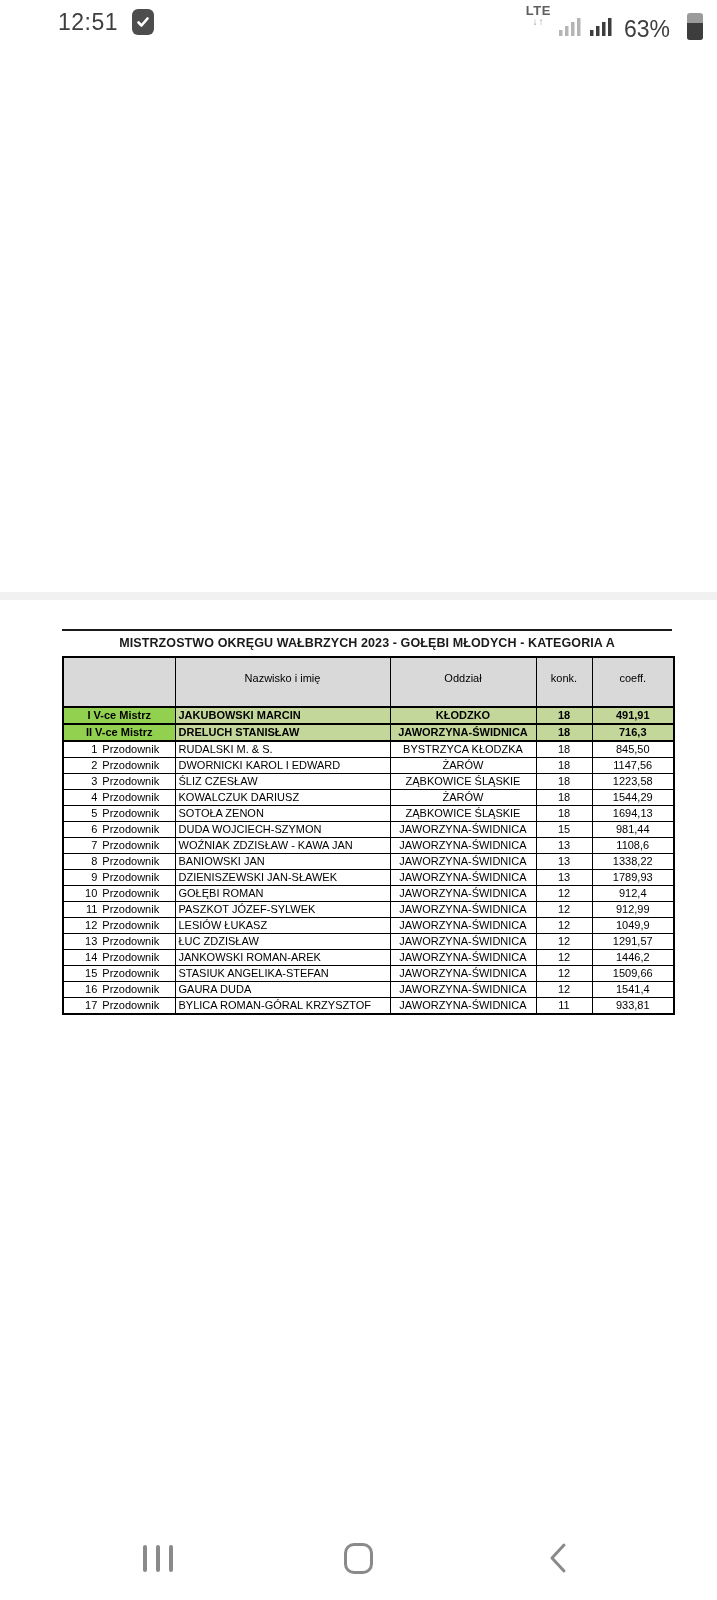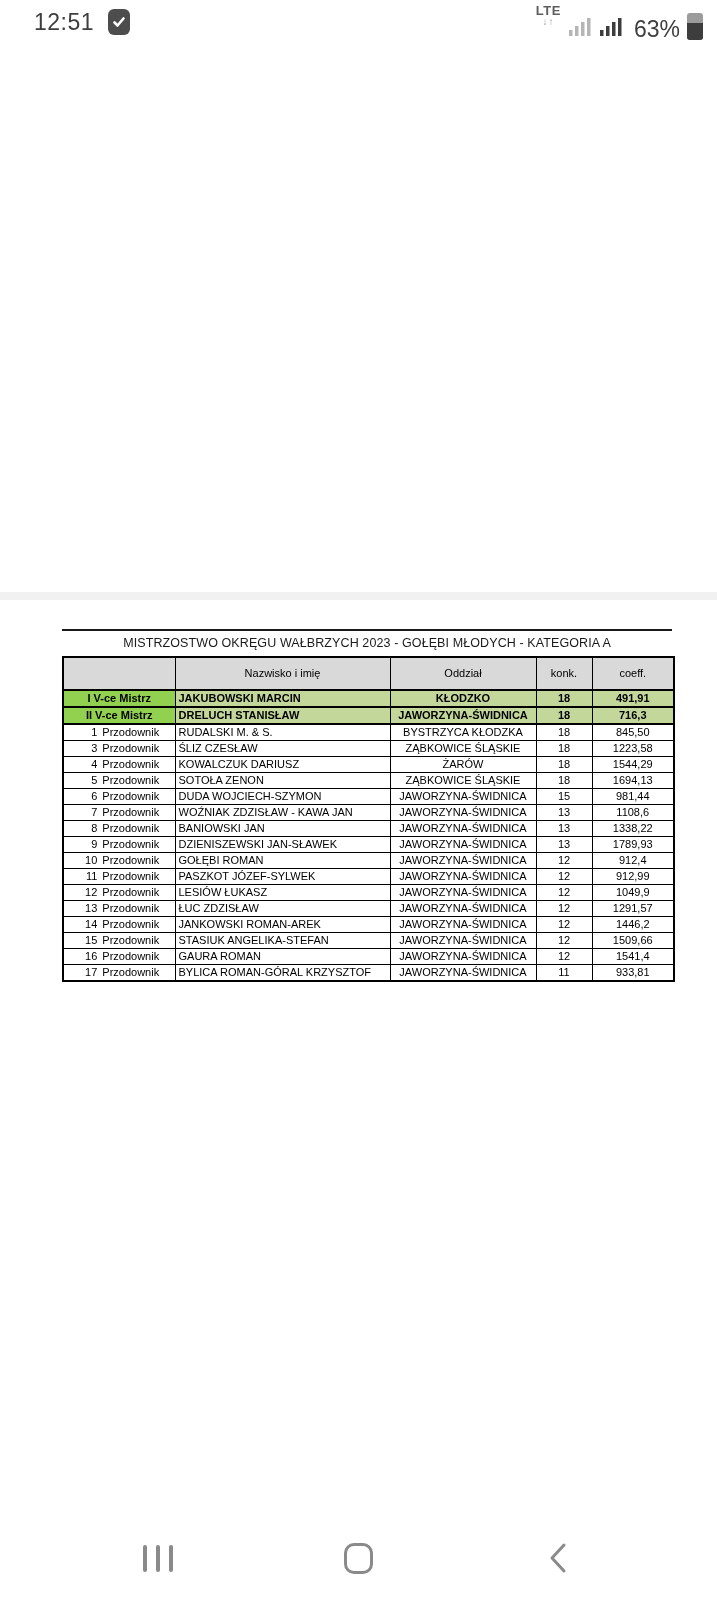--- a/index.html
+++ b/index.html
@@ -20,59 +20,59 @@
     font-family:"Liberation Sans", sans-serif;
     overflow:hidden;
   }
 
   
   .status-bar{
     position:absolute;top:0;left:0;width:100%;height:44px;
     display:flex;align-items:center;justify-content:space-between;
     padding:0 14px 0 34px;
   }
-  .sb-left{display:flex;align-items:center;gap:14px;}
+  .sb-left{display:flex;align-items:center;gap:14px;margin-left:24px;}
   .sb-time{font-size:23px;color:var(--status-ink);letter-spacing:.5px;}
   .check-badge{
     width:22px;height:26px;border-radius:6px;background:#4d4d4d;
     display:flex;align-items:center;justify-content:center;
   }
   .sb-right{display:flex;align-items:flex-end;gap:7px;}
   .lte-wrap{display:flex;flex-direction:column;align-items:center;line-height:1;margin-bottom:14px;}
   .lte-txt{font-size:13px;font-weight:bold;color:#5e5e5e;letter-spacing:.5px;}
   .lte-arrows{font-size:10px;color:#9a9a9a;letter-spacing:1px;}
-  .sb-pct{font-size:23px;color:var(--status-ink);margin:0 0 0 4px;line-height:1;}
+  .sb-pct{font-size:23px;color:var(--status-ink);margin:0 10px 0 4px;line-height:1;}
   .battery{
     position:relative;width:16px;height:27px;border-radius:3px;
     background:#9b9b9b;overflow:hidden;margin-bottom:1px;
   }
   .battery::before{content:"";position:absolute;top:-3px;left:4px;width:8px;height:3px;background:#9b9b9b;border-radius:1px;}
   .battery-fill{position:absolute;bottom:0;left:0;width:100%;background:#3d3d3d;}
 
   
   .page-band{position:absolute;top:592px;left:0;width:100%;height:8px;background:var(--band-gray);}
 
   
   .doc{position:absolute;top:600px;left:0;width:100%;height:860px;}
   .title-rule{position:absolute;top:29px;left:62px;width:610px;height:2px;background:var(--ink);}
   .doc-title{
     position:absolute;top:36px;left:62px;width:610px;
-    text-align:center;font-size:12.5px;font-weight:normal;color:var(--ink);
+    text-align:center;font-size:12.5px;font-weight:bold;color:var(--ink);
     letter-spacing:.1px;
   }
   table.results{
     position:absolute;top:56px;left:62px;width:611px;
     border-collapse:collapse;table-layout:fixed;
     border:2px solid #000;
     font-size:11px;color:#000;
   }
   .results th,.results td{border:1px solid #000;overflow:hidden;white-space:nowrap;}
   .results th{
     background:var(--header-gray);font-weight:normal;
-    height:33px;vertical-align:bottom;padding-bottom:10px;text-align:center;
+    height:50px;vertical-align:bottom;padding-bottom:22px;text-align:center;
     border-bottom:2px solid #000;
   }
   .results td{height:14px;padding:0 2px;text-align:center;line-height:15px;}
   .results td.c-name{text-align:left;padding-left:3px;}
   .rank-num{display:inline-block;width:18px;text-align:right;margin-right:5px;}
   tr.champ td{font-weight:bold;background:var(--row-green);border-top:2px solid #000;border-bottom:2px solid #000;}
   tr.champ td.c-rank{background:var(--rank-green);}
 
   
   .nav-bar{position:absolute;bottom:0;left:0;width:100%;height:90px;}
@@ -168,20 +168,27 @@
   </tr>
 
   <tr>
     <td class="c-rank"><span class="rank-num">1</span><span>Przodownik</span></td>
     <td class="c-name">RUDALSKI M. &amp; S.</td>
     <td class="c-branch">BYSTRZYCA KŁODZKA</td>
     <td class="c-konk">18</td>
     <td class="c-coeff">845,50</td>
   </tr>
 
+  <tr>
+    <td class="c-rank"><span class="rank-num">2</span><span>Przodownik</span></td>
+    <td class="c-name">DWORNICKI KAROL I EDWARD</td>
+    <td class="c-branch">ŻARÓW</td>
+    <td class="c-konk">18</td>
+    <td class="c-coeff">1147,56</td>
+  </tr>
 
   <tr>
     <td class="c-rank"><span class="rank-num">3</span><span>Przodownik</span></td>
     <td class="c-name">ŚLIZ CZESŁAW</td>
     <td class="c-branch">ZĄBKOWICE ŚLĄSKIE</td>
     <td class="c-konk">18</td>
     <td class="c-coeff">1223,58</td>
   </tr>
 
   <tr>
@@ -275,21 +282,21 @@
   <tr>
     <td class="c-rank"><span class="rank-num">15</span><span>Przodownik</span></td>
     <td class="c-name">STASIUK ANGELIKA-STEFAN</td>
     <td class="c-branch">JAWORZYNA-ŚWIDNICA</td>
     <td class="c-konk">12</td>
     <td class="c-coeff">1509,66</td>
   </tr>
 
   <tr>
     <td class="c-rank"><span class="rank-num">16</span><span>Przodownik</span></td>
-    <td class="c-name">GAURA ROMAN</td>
+    <td class="c-name">GAURA DUDA</td>
     <td class="c-branch">JAWORZYNA-ŚWIDNICA</td>
     <td class="c-konk">12</td>
     <td class="c-coeff">1541,4</td>
   </tr>
 
   <tr>
     <td class="c-rank"><span class="rank-num">17</span><span>Przodownik</span></td>
     <td class="c-name">BYLICA ROMAN-GÓRAL KRZYSZTOF</td>
     <td class="c-branch">JAWORZYNA-ŚWIDNICA</td>
     <td class="c-konk">11</td>

